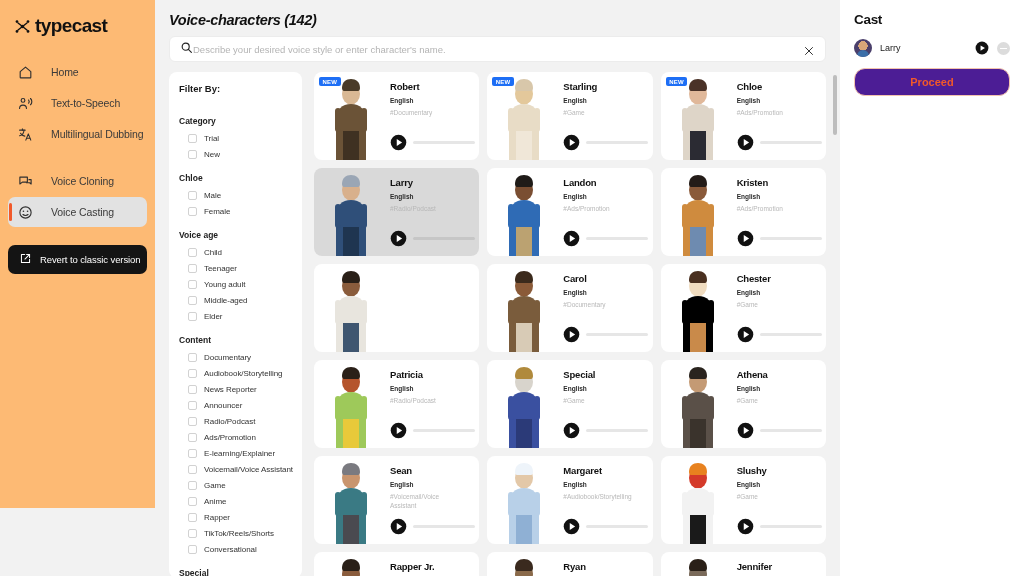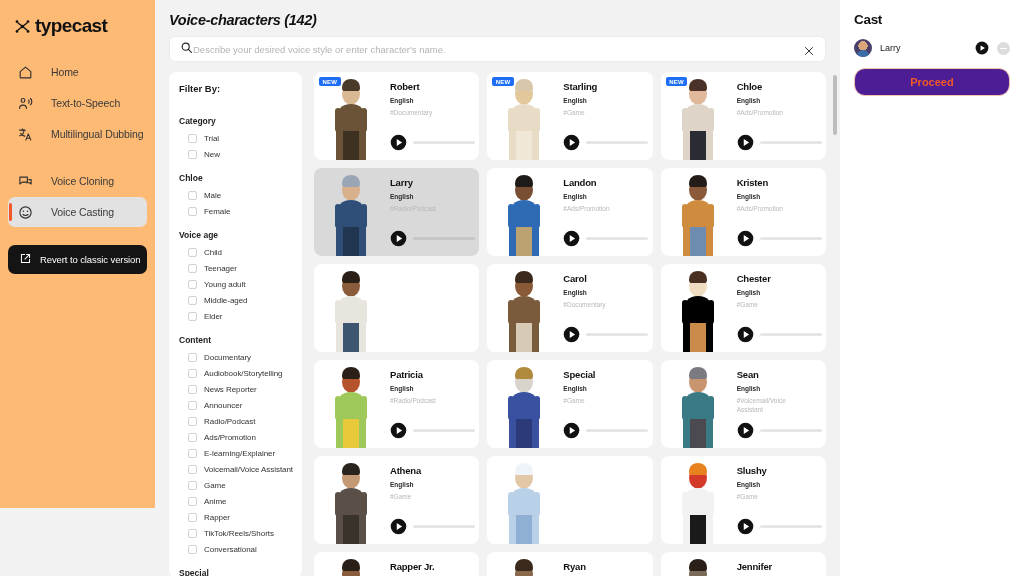--- a/index.html
+++ b/index.html
@@ -625,20 +625,44 @@
                       <circle cx="12" cy="12" r="11" fill="#111"></circle>
                       <path d="M9.5 7.2 17.2 12 9.5 16.8z" fill="#fff"></path>
                     </svg></span>
                   <span class="track"></span>
                 </div>
               </div>
             </div>
             <div class="card">
               <div class="card-thumb">
                 <svg viewBox="0 0 60 84" width="60" height="84">
+                  <ellipse cx="30" cy="18" rx="9" ry="10.5" fill="#c49a74"></ellipse>
+                  <path d="M21 12c0-6 4-9 9-9s9 3 9 9c0 2-1 3-2 3H23c-1 0-2-1-2-3z" fill="#2a241e"></path>
+                  <path d="M30 28c9 0 15 6 15 15v41H15V43c0-9 6-15 15-15z" fill="#5a5048"></path>
+                  <path d="M22 55h16v29H22z" fill="#3a332c"></path>
+                  <rect x="14" y="32" width="6" height="24" rx="3" fill="#5a5048"></rect>
+                  <rect x="40" y="32" width="6" height="24" rx="3" fill="#5a5048"></rect>
+                </svg>
+              </div>
+              <div class="card-info">
+                <div class="c-name">Athena</div>
+                <div class="c-lang">English</div>
+                <div class="c-tag">#Game</div>
+                <div class="player">
+                  <span class="play-btn"><svg viewBox="0 0 24 24" width="17" height="17">
+                      <circle cx="12" cy="12" r="11" fill="#111"></circle>
+                      <path d="M9.5 7.2 17.2 12 9.5 16.8z" fill="#fff"></path>
+                    </svg></span>
+                  <span class="track"></span>
+                </div>
+              </div>
+            </div>
+            <div class="card">
+              <div class="card-thumb">
+                <svg viewBox="0 0 60 84" width="60" height="84">
                   <ellipse cx="30" cy="18" rx="9" ry="10.5" fill="#c9956e"></ellipse>
                   <path d="M21 12c0-6 4-9 9-9s9 3 9 9c0 2-1 3-2 3H23c-1 0-2-1-2-3z" fill="#7a7a80"></path>
                   <path d="M30 28c9 0 15 6 15 15v41H15V43c0-9 6-15 15-15z" fill="#3a7a84"></path>
                   <path d="M22 55h16v29H22z" fill="#4a4a50"></path>
                   <rect x="14" y="32" width="6" height="24" rx="3" fill="#3a7a84"></rect>
                   <rect x="40" y="32" width="6" height="24" rx="3" fill="#3a7a84"></rect>
                 </svg>
               </div>
               <div class="card-info">
                 <div class="c-name">Sean</div>
@@ -649,51 +673,39 @@
                       <circle cx="12" cy="12" r="11" fill="#111"></circle>
                       <path d="M9.5 7.2 17.2 12 9.5 16.8z" fill="#fff"></path>
                     </svg></span>
                   <span class="track"></span>
                 </div>
               </div>
             </div>
             <div class="card">
               <div class="card-thumb">
                 <svg viewBox="0 0 60 84" width="60" height="84">
-                  <ellipse cx="30" cy="18" rx="9" ry="10.5" fill="#c49a74"></ellipse>
-                  <path d="M21 12c0-6 4-9 9-9s9 3 9 9c0 2-1 3-2 3H23c-1 0-2-1-2-3z" fill="#2a241e"></path>
-                  <path d="M30 28c9 0 15 6 15 15v41H15V43c0-9 6-15 15-15z" fill="#5a5048"></path>
-                  <path d="M22 55h16v29H22z" fill="#3a332c"></path>
-                  <rect x="14" y="32" width="6" height="24" rx="3" fill="#5a5048"></rect>
-                  <rect x="40" y="32" width="6" height="24" rx="3" fill="#5a5048"></rect>
-                </svg>
-              </div>
-              <div class="card-info">
-                <div class="c-name">Athena</div>
-                <div class="c-lang">English</div>
-                <div class="c-tag">#Game</div>
-                <div class="player">
-                  <span class="play-btn"><svg viewBox="0 0 24 24" width="17" height="17">
-                      <circle cx="12" cy="12" r="11" fill="#111"></circle>
-                      <path d="M9.5 7.2 17.2 12 9.5 16.8z" fill="#fff"></path>
-                    </svg></span>
-                  <span class="track"></span>
-                </div>
-              </div>
-            </div>
-            <div class="card">
-              <div class="card-thumb">
-                <svg viewBox="0 0 60 84" width="60" height="84">
                   <ellipse cx="30" cy="18" rx="9" ry="10.5" fill="#e3c8a8"></ellipse>
                   <path d="M21 12c0-6 4-9 9-9s9 3 9 9c0 2-1 3-2 3H23c-1 0-2-1-2-3z" fill="#eef4fa"></path>
                   <path d="M30 28c9 0 15 6 15 15v41H15V43c0-9 6-15 15-15z" fill="#b8d0e8"></path>
                   <path d="M22 55h16v29H22z" fill="#8fb0d4"></path>
                   <rect x="14" y="32" width="6" height="24" rx="3" fill="#b8d0e8"></rect>
                   <rect x="40" y="32" width="6" height="24" rx="3" fill="#b8d0e8"></rect>
                 </svg>
+              </div>
+              <div class="card-info">
+                <div class="c-name">Margaret</div>
+                <div class="c-lang">English</div>
+                <div class="c-tag">#Audiobook/Storytelling</div>
+                <div class="player">
+                  <span class="play-btn"><svg viewBox="0 0 24 24" width="17" height="17">
+                      <circle cx="12" cy="12" r="11" fill="#111"></circle>
+                      <path d="M9.5 7.2 17.2 12 9.5 16.8z" fill="#fff"></path>
+                    </svg></span>
+                  <span class="track"></span>
+                </div>
               </div>
             </div>
             <div class="card">
               <div class="card-thumb">
                 <svg viewBox="0 0 60 84" width="60" height="84">
                   <ellipse cx="30" cy="18" rx="9" ry="10.5" fill="#d43a2a"></ellipse>
                   <path d="M21 12c0-6 4-9 9-9s9 3 9 9c0 2-1 3-2 3H23c-1 0-2-1-2-3z" fill="#e8821f"></path>
                   <path d="M30 28c9 0 15 6 15 15v41H15V43c0-9 6-15 15-15z" fill="#f2f2f2"></path>
                   <path d="M22 55h16v29H22z" fill="#1a1a1a"></path>
                   <rect x="14" y="32" width="6" height="24" rx="3" fill="#f2f2f2"></rect>

